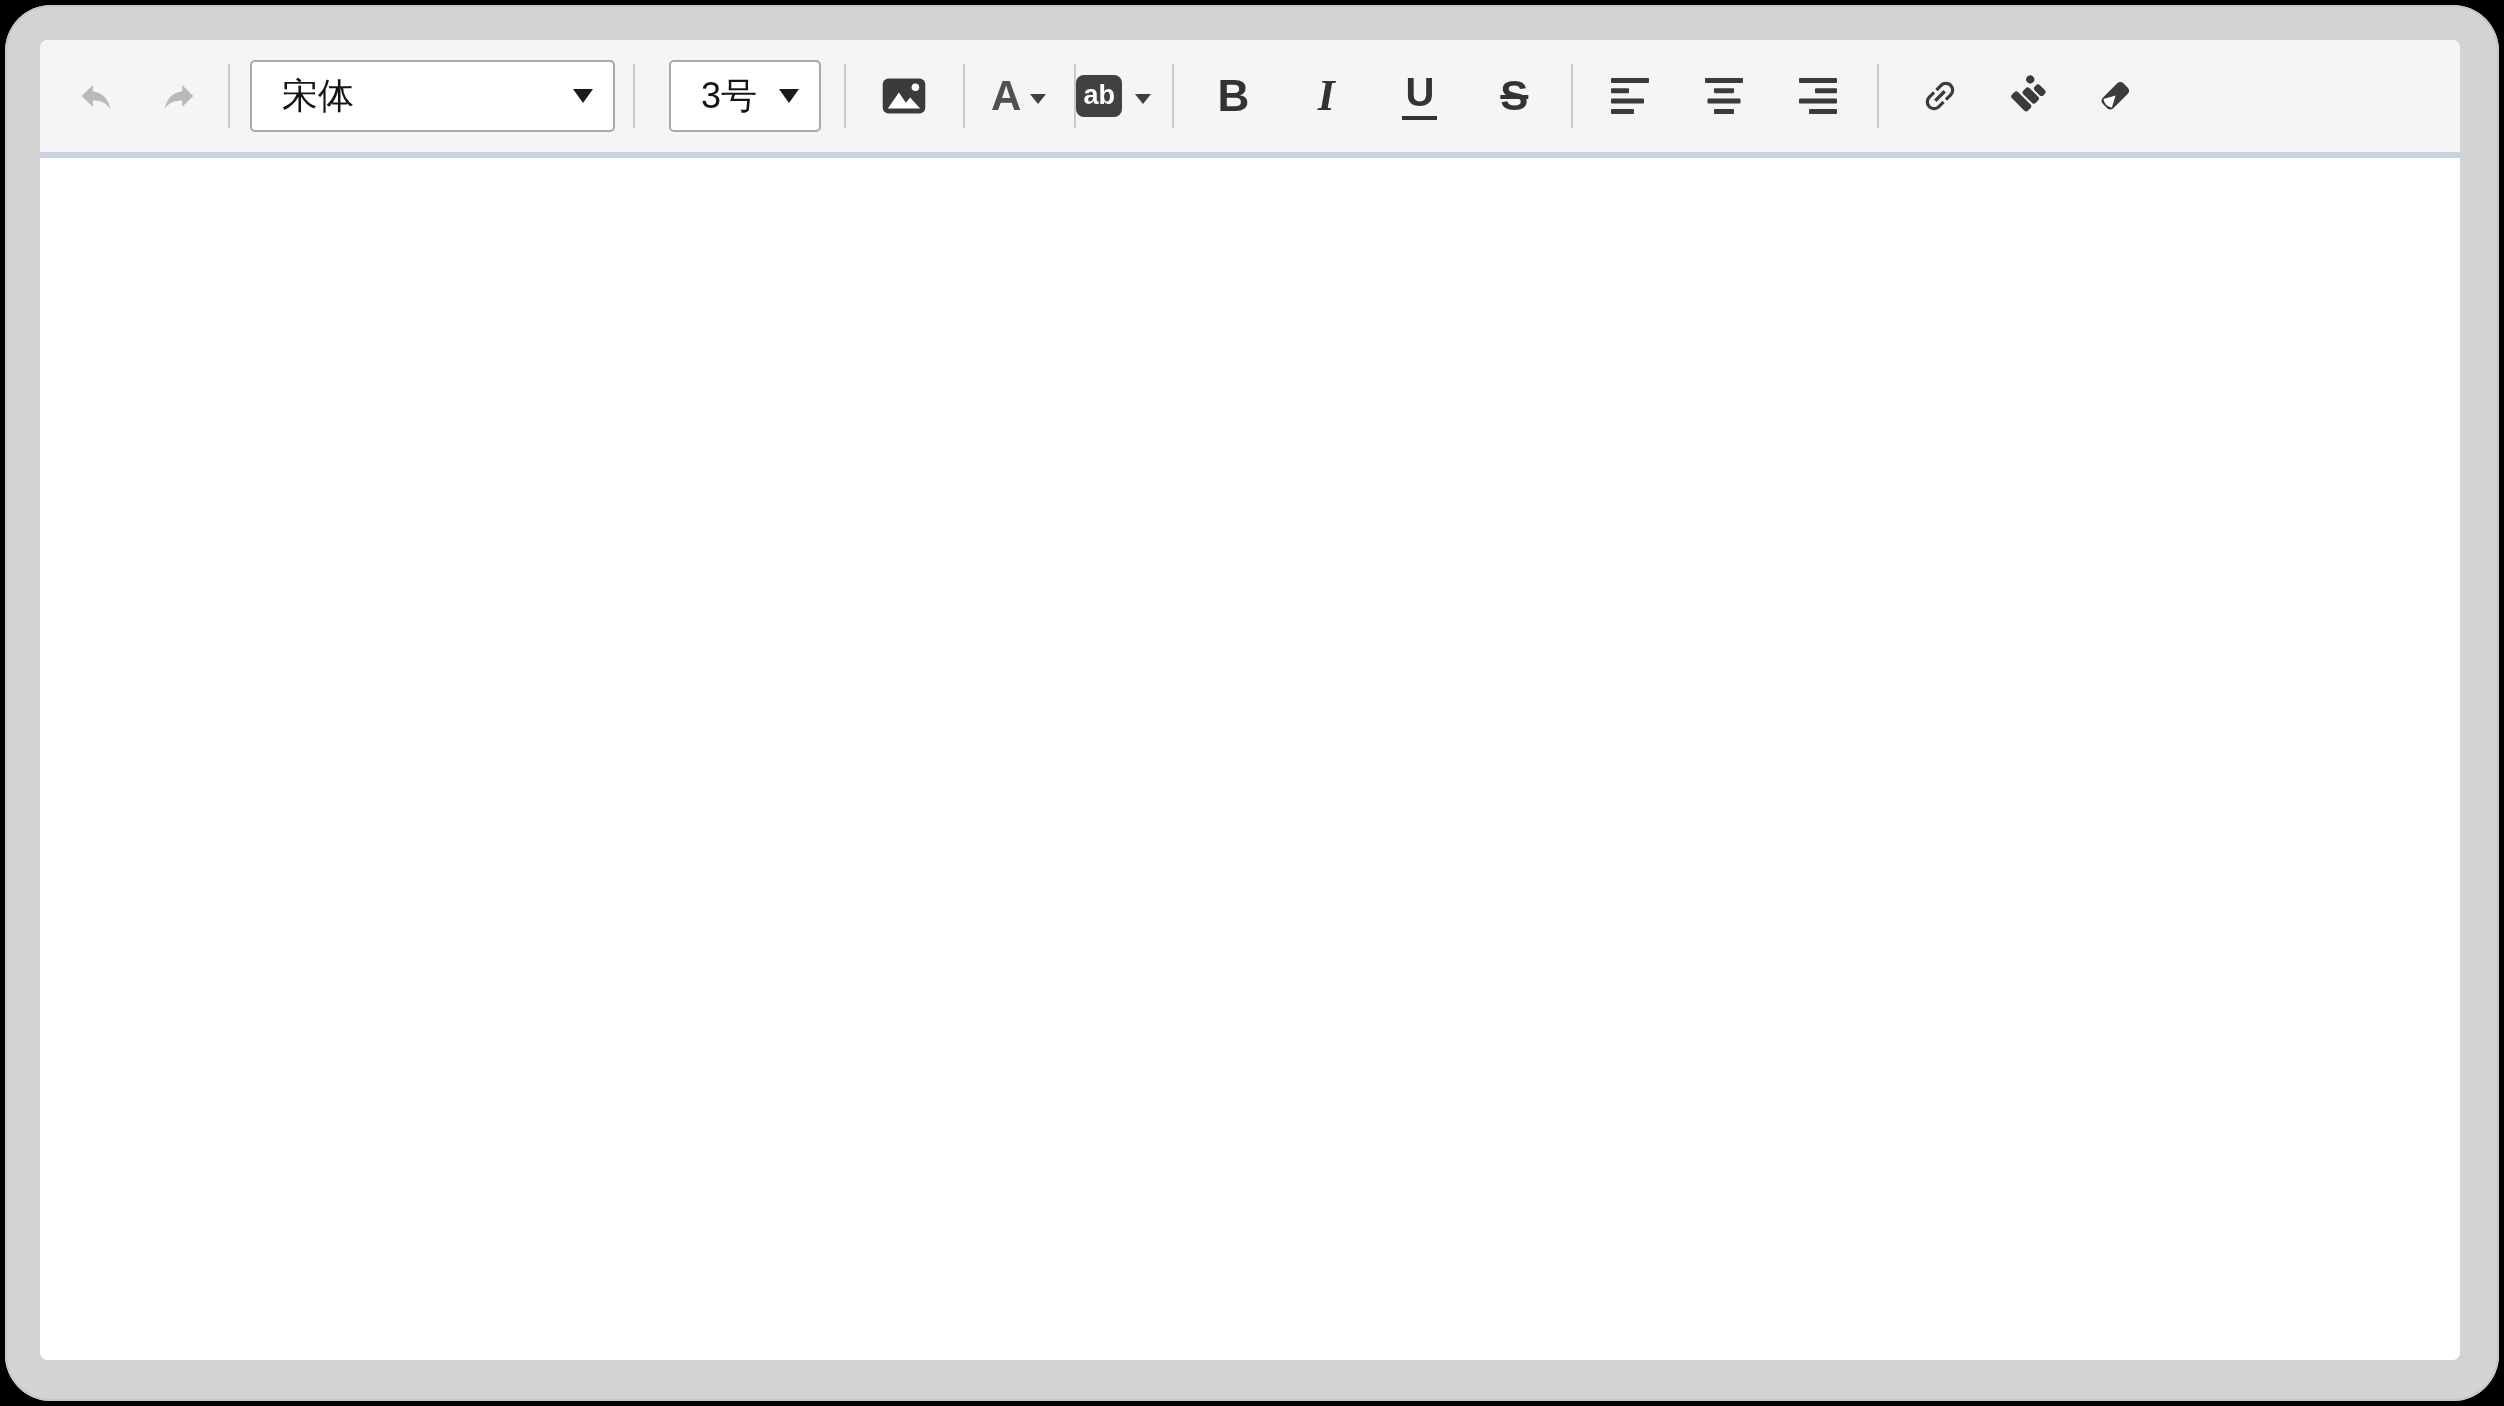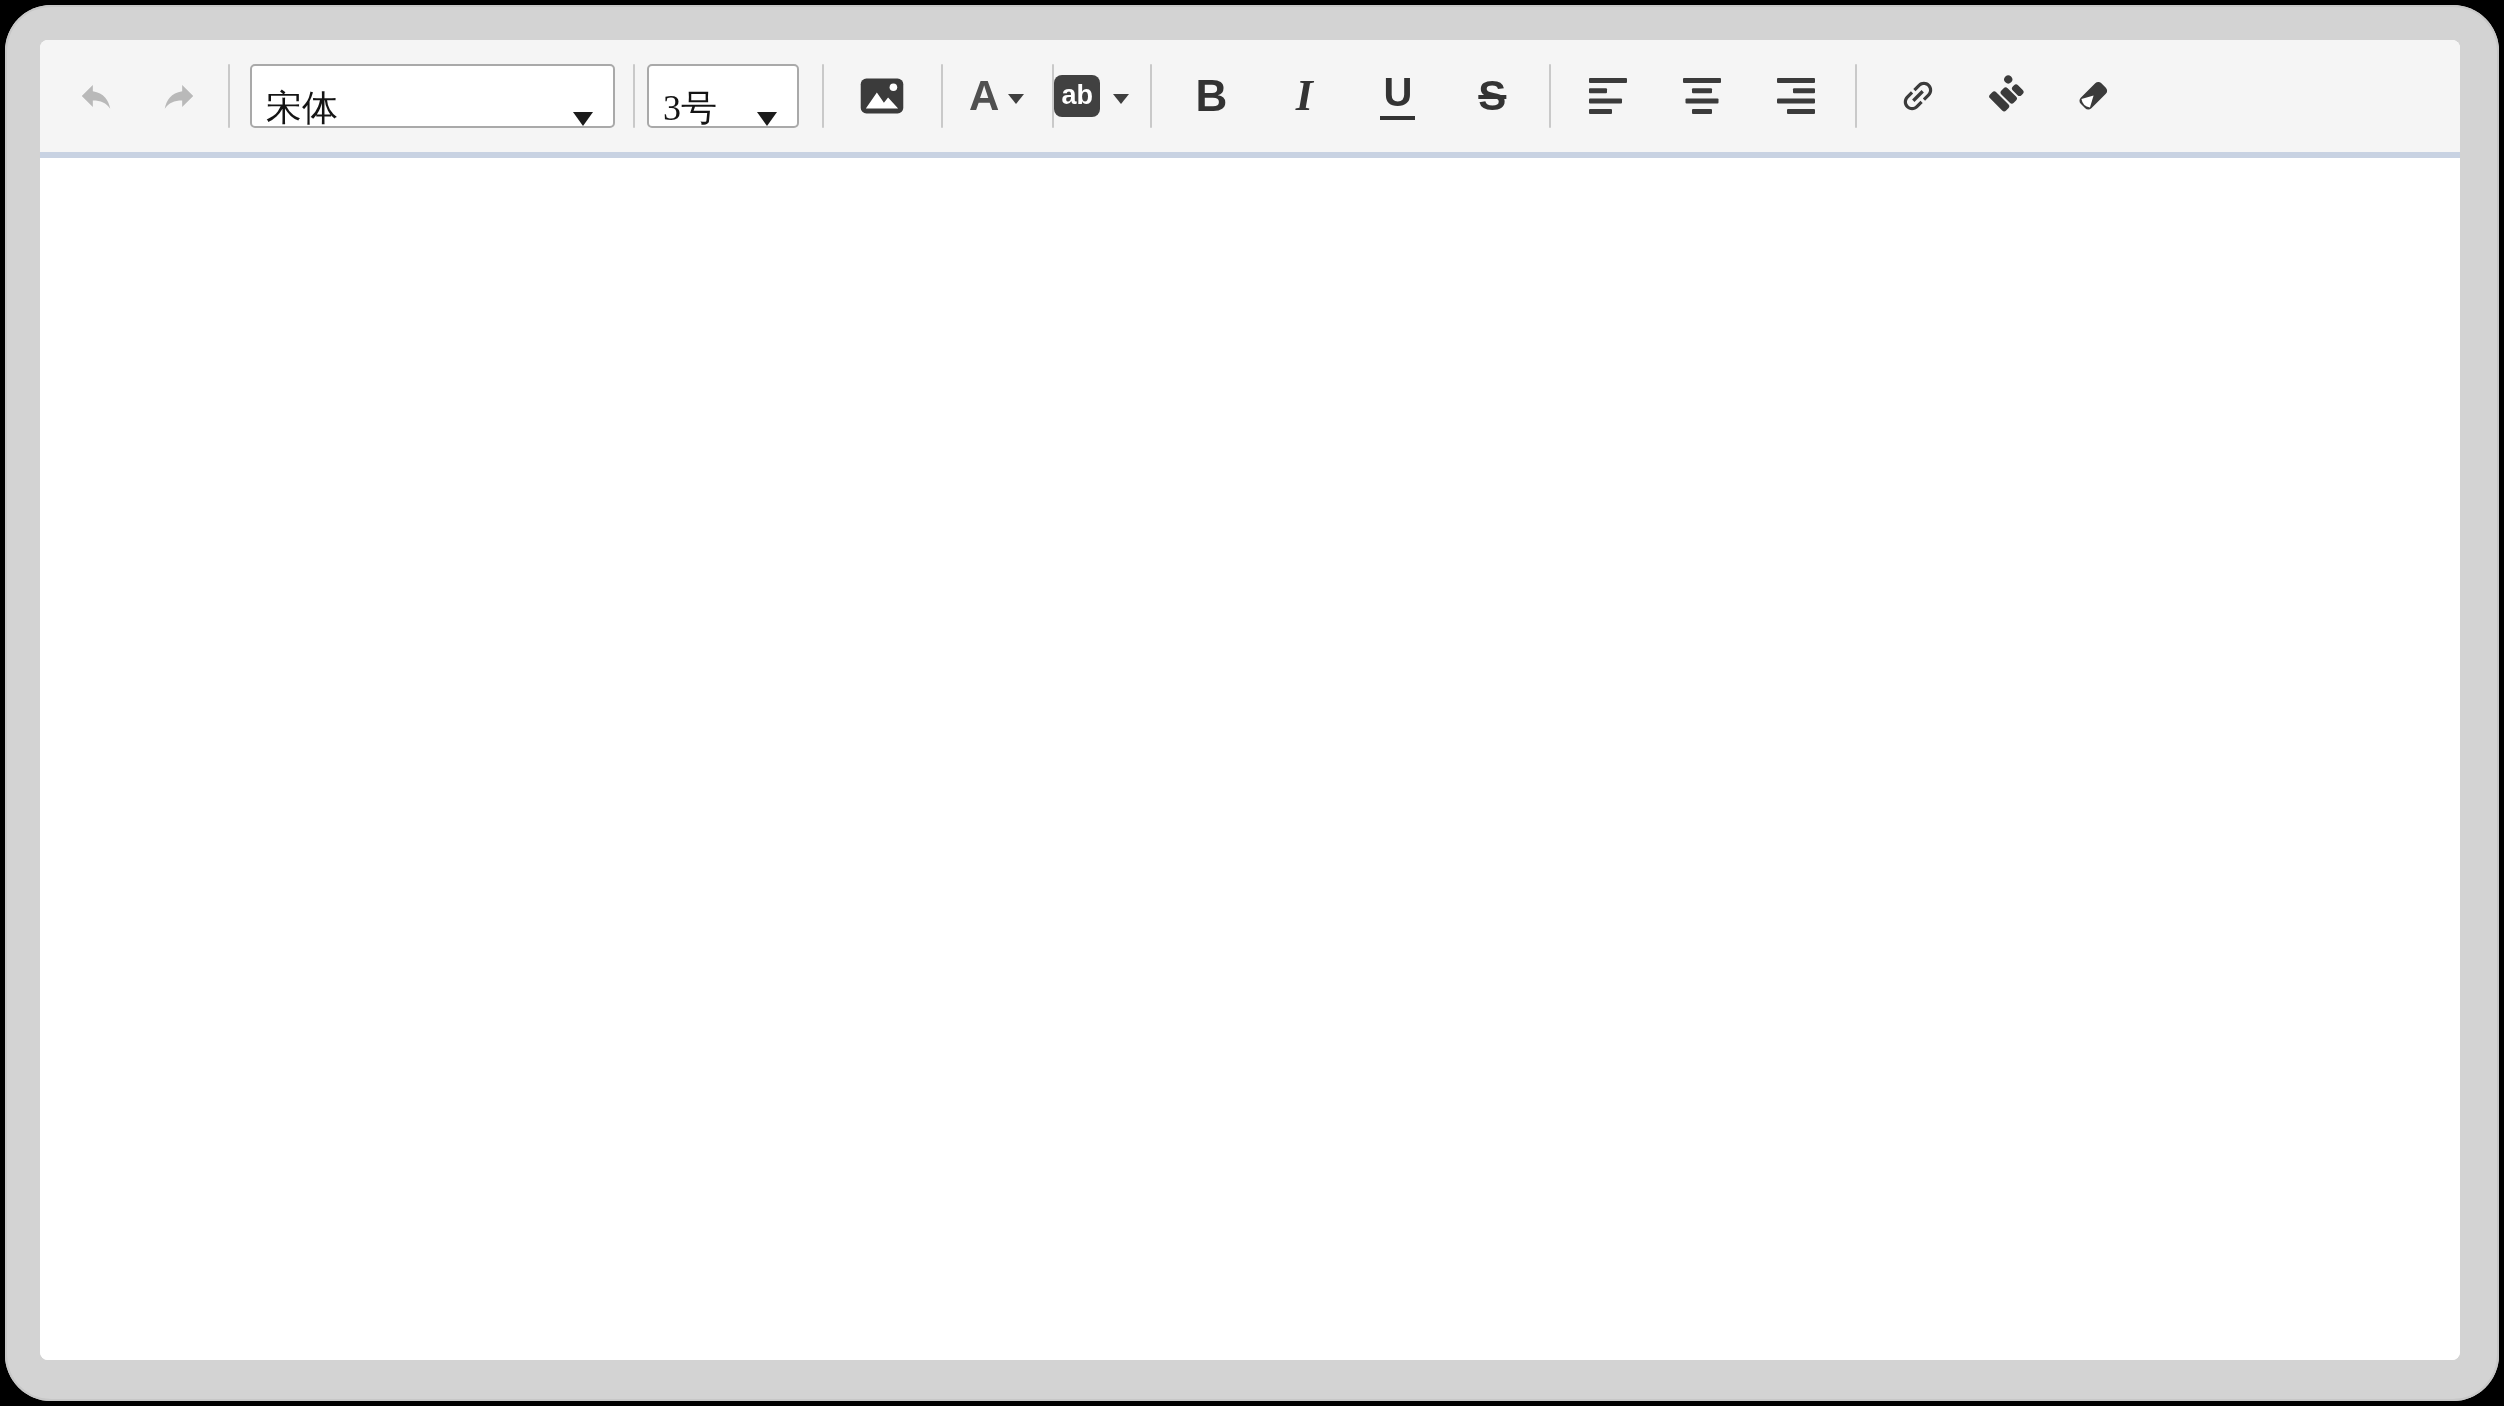--- a/index.html
+++ b/index.html
@@ -53,28 +53,28 @@
     display: flex;
     align-items: center;
     justify-content: center;
     cursor: pointer;
     flex: 0 0 auto;
     user-select: none;
   }
 
   
   .select {
-    height: 64px;
+    height: 72px;
     background: #fff;
     border: 2px solid #a9a9a9;
     border-radius: 5px;
     display: flex;
-    align-items: flex-end;
+    align-items: center;
     justify-content: space-between;
-    padding: 0 20px 0 14px;
+    padding: 0 20px 0 30px;
     cursor: pointer;
     flex: 0 0 auto;
   }
   .select-value {
     font-size: 36px;
     color: #141414;
     white-space: nowrap;
     line-height: 1;
   }
   .caret-big {
@@ -86,21 +86,21 @@
   }
   .caret-small {
     width: 0; height: 0;
     border-left: 8px solid transparent;
     border-right: 8px solid transparent;
     border-top: 10px solid #3f3f3f;
     transform: translateY(3px);
   }
 
   .font-select { margin-left: 20px; width: 365px; }
-  .size-select { margin-left: 12px; width: 152px; font-family: Liberation Serif, serif; }
+  .size-select { margin-left: 34px; width: 152px; }
 
   
   .letter { color: #333; line-height: 1; }
   .letter-A { font-size: 42px; font-weight: 700; color: #505050; }
   .letter-B { font-size: 44px; font-weight: 800; }
   .letter-I { font-size: 44px; font-weight: 700; font-style: italic; font-family: "Liberation Serif", "DejaVu Serif", serif; }
   .letter-U { font-size: 40px; font-weight: 700; border-bottom: 4px solid #333; padding: 0 3px 4px 3px; }
   .letter-S { font-size: 42px; font-weight: 700; text-decoration: line-through; text-decoration-thickness: 4px; }
 
   .badge-ab {

